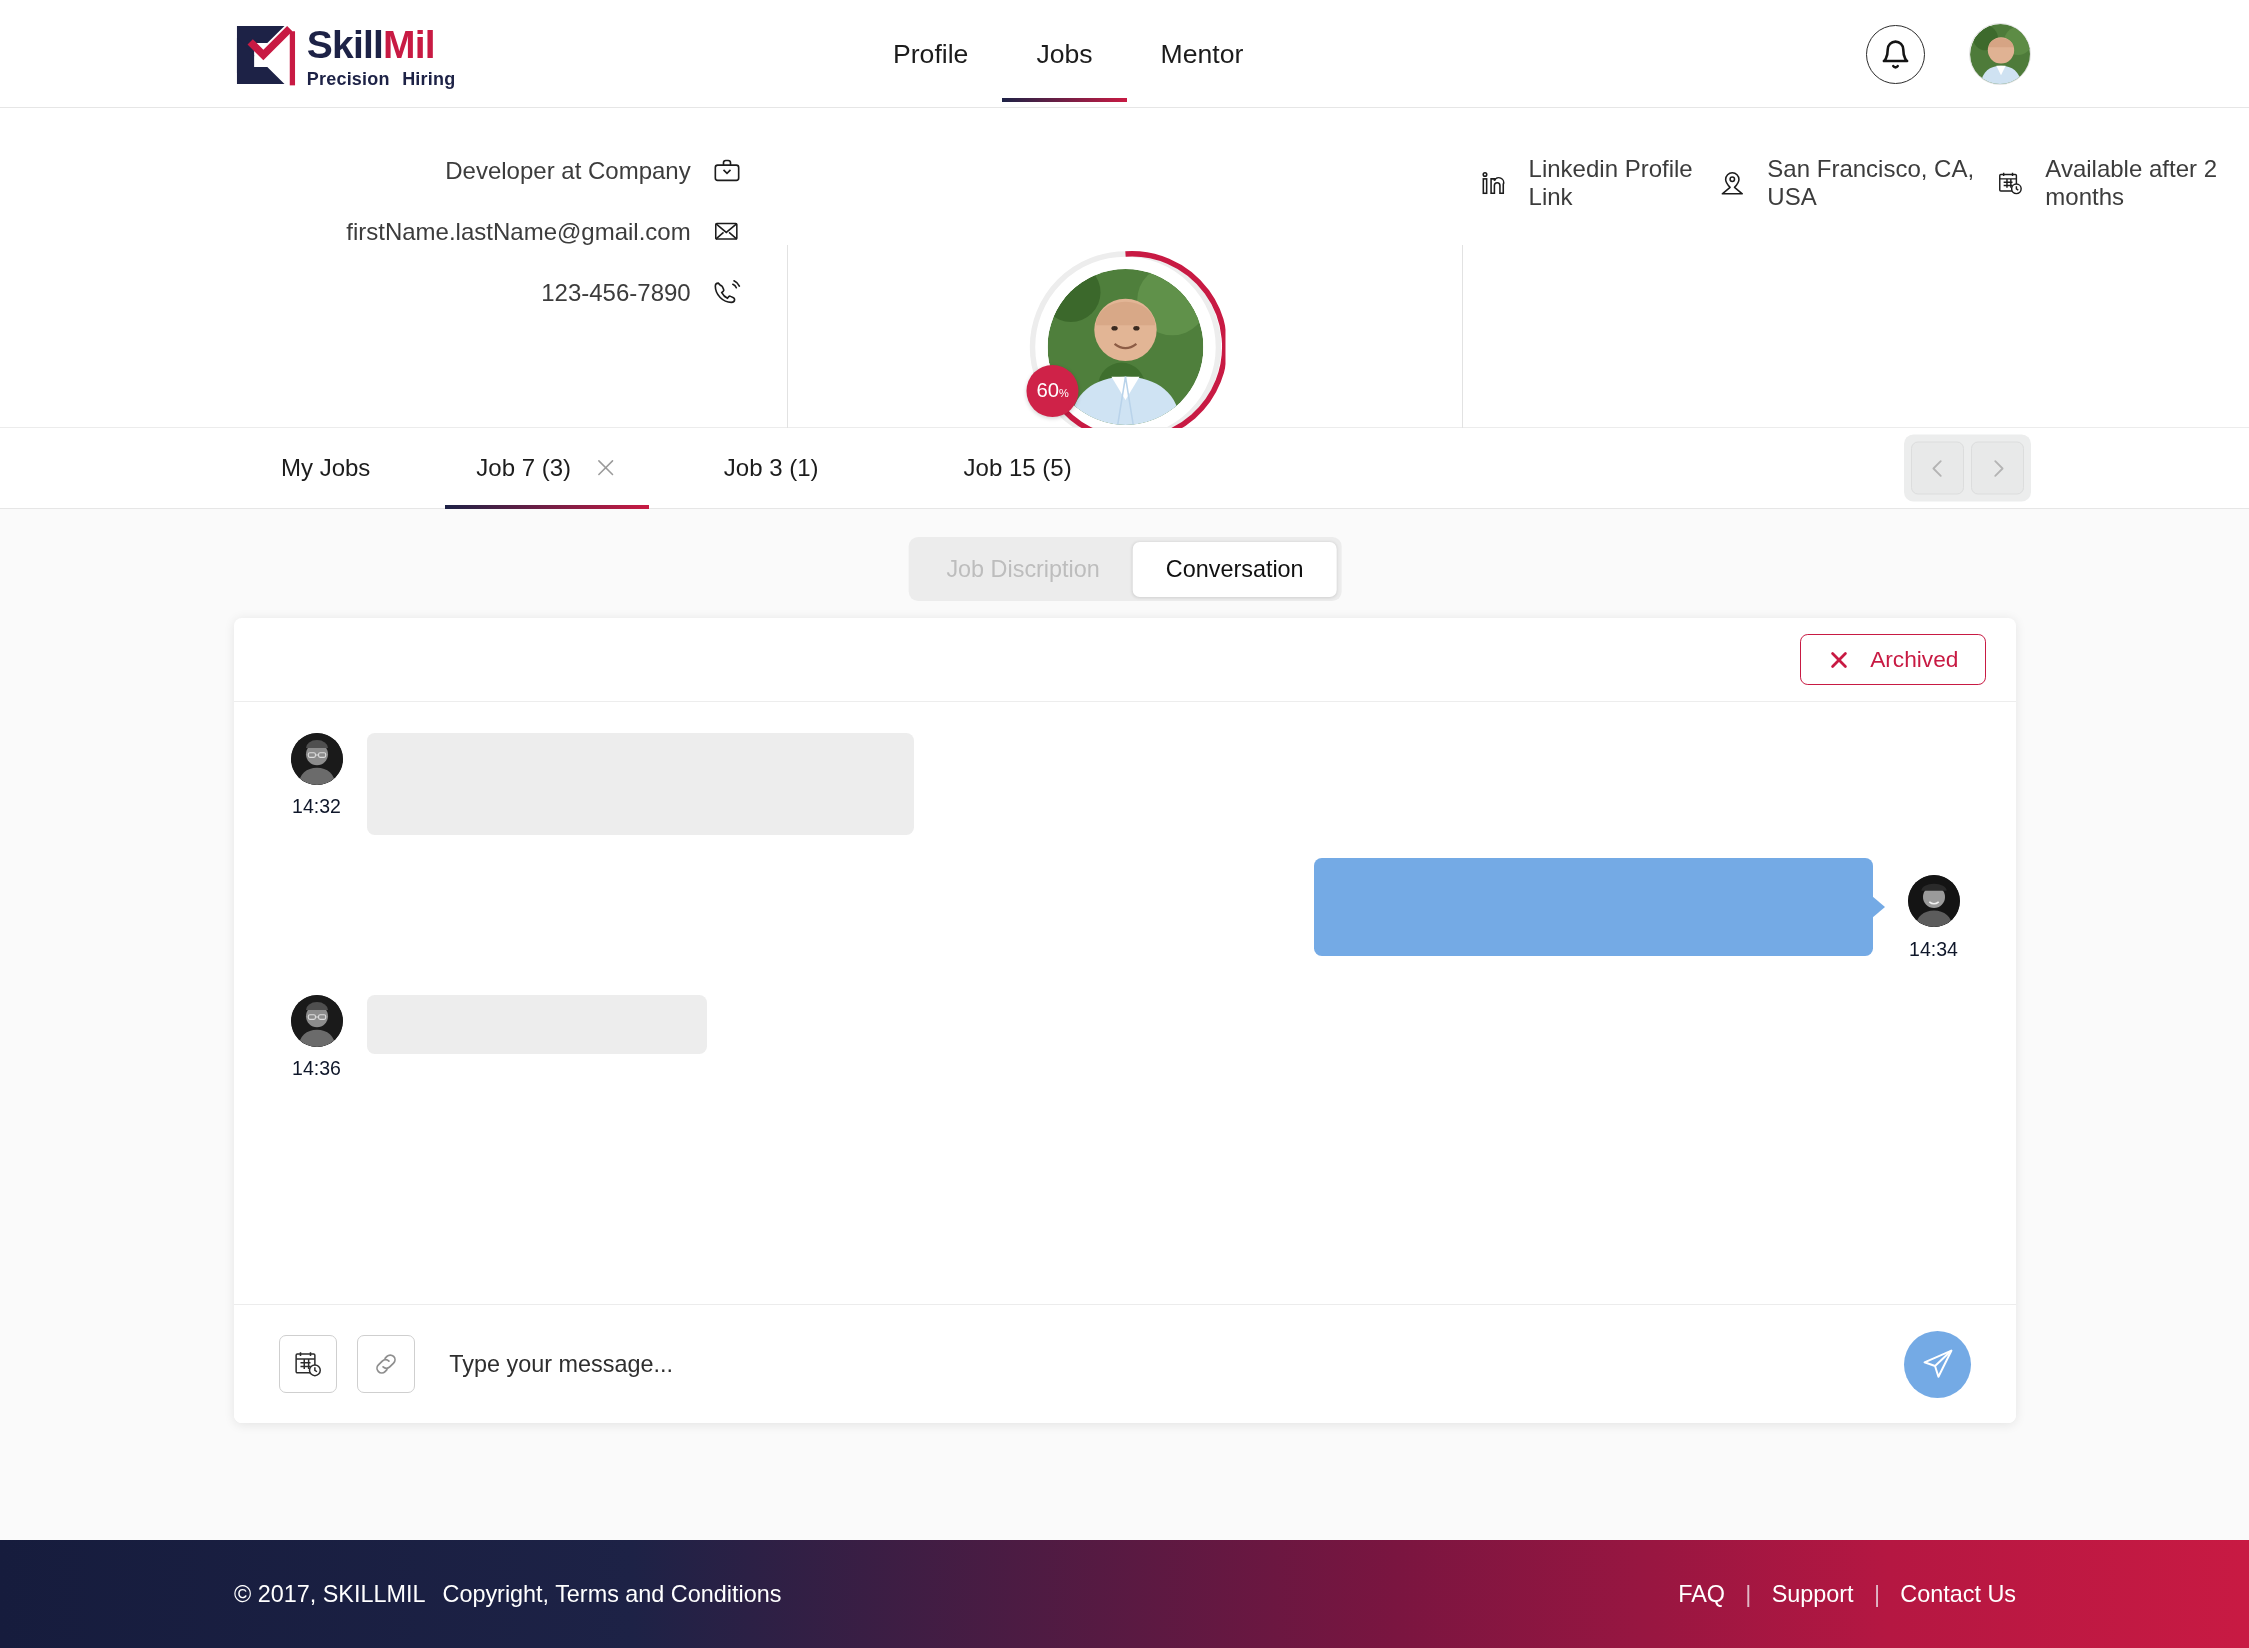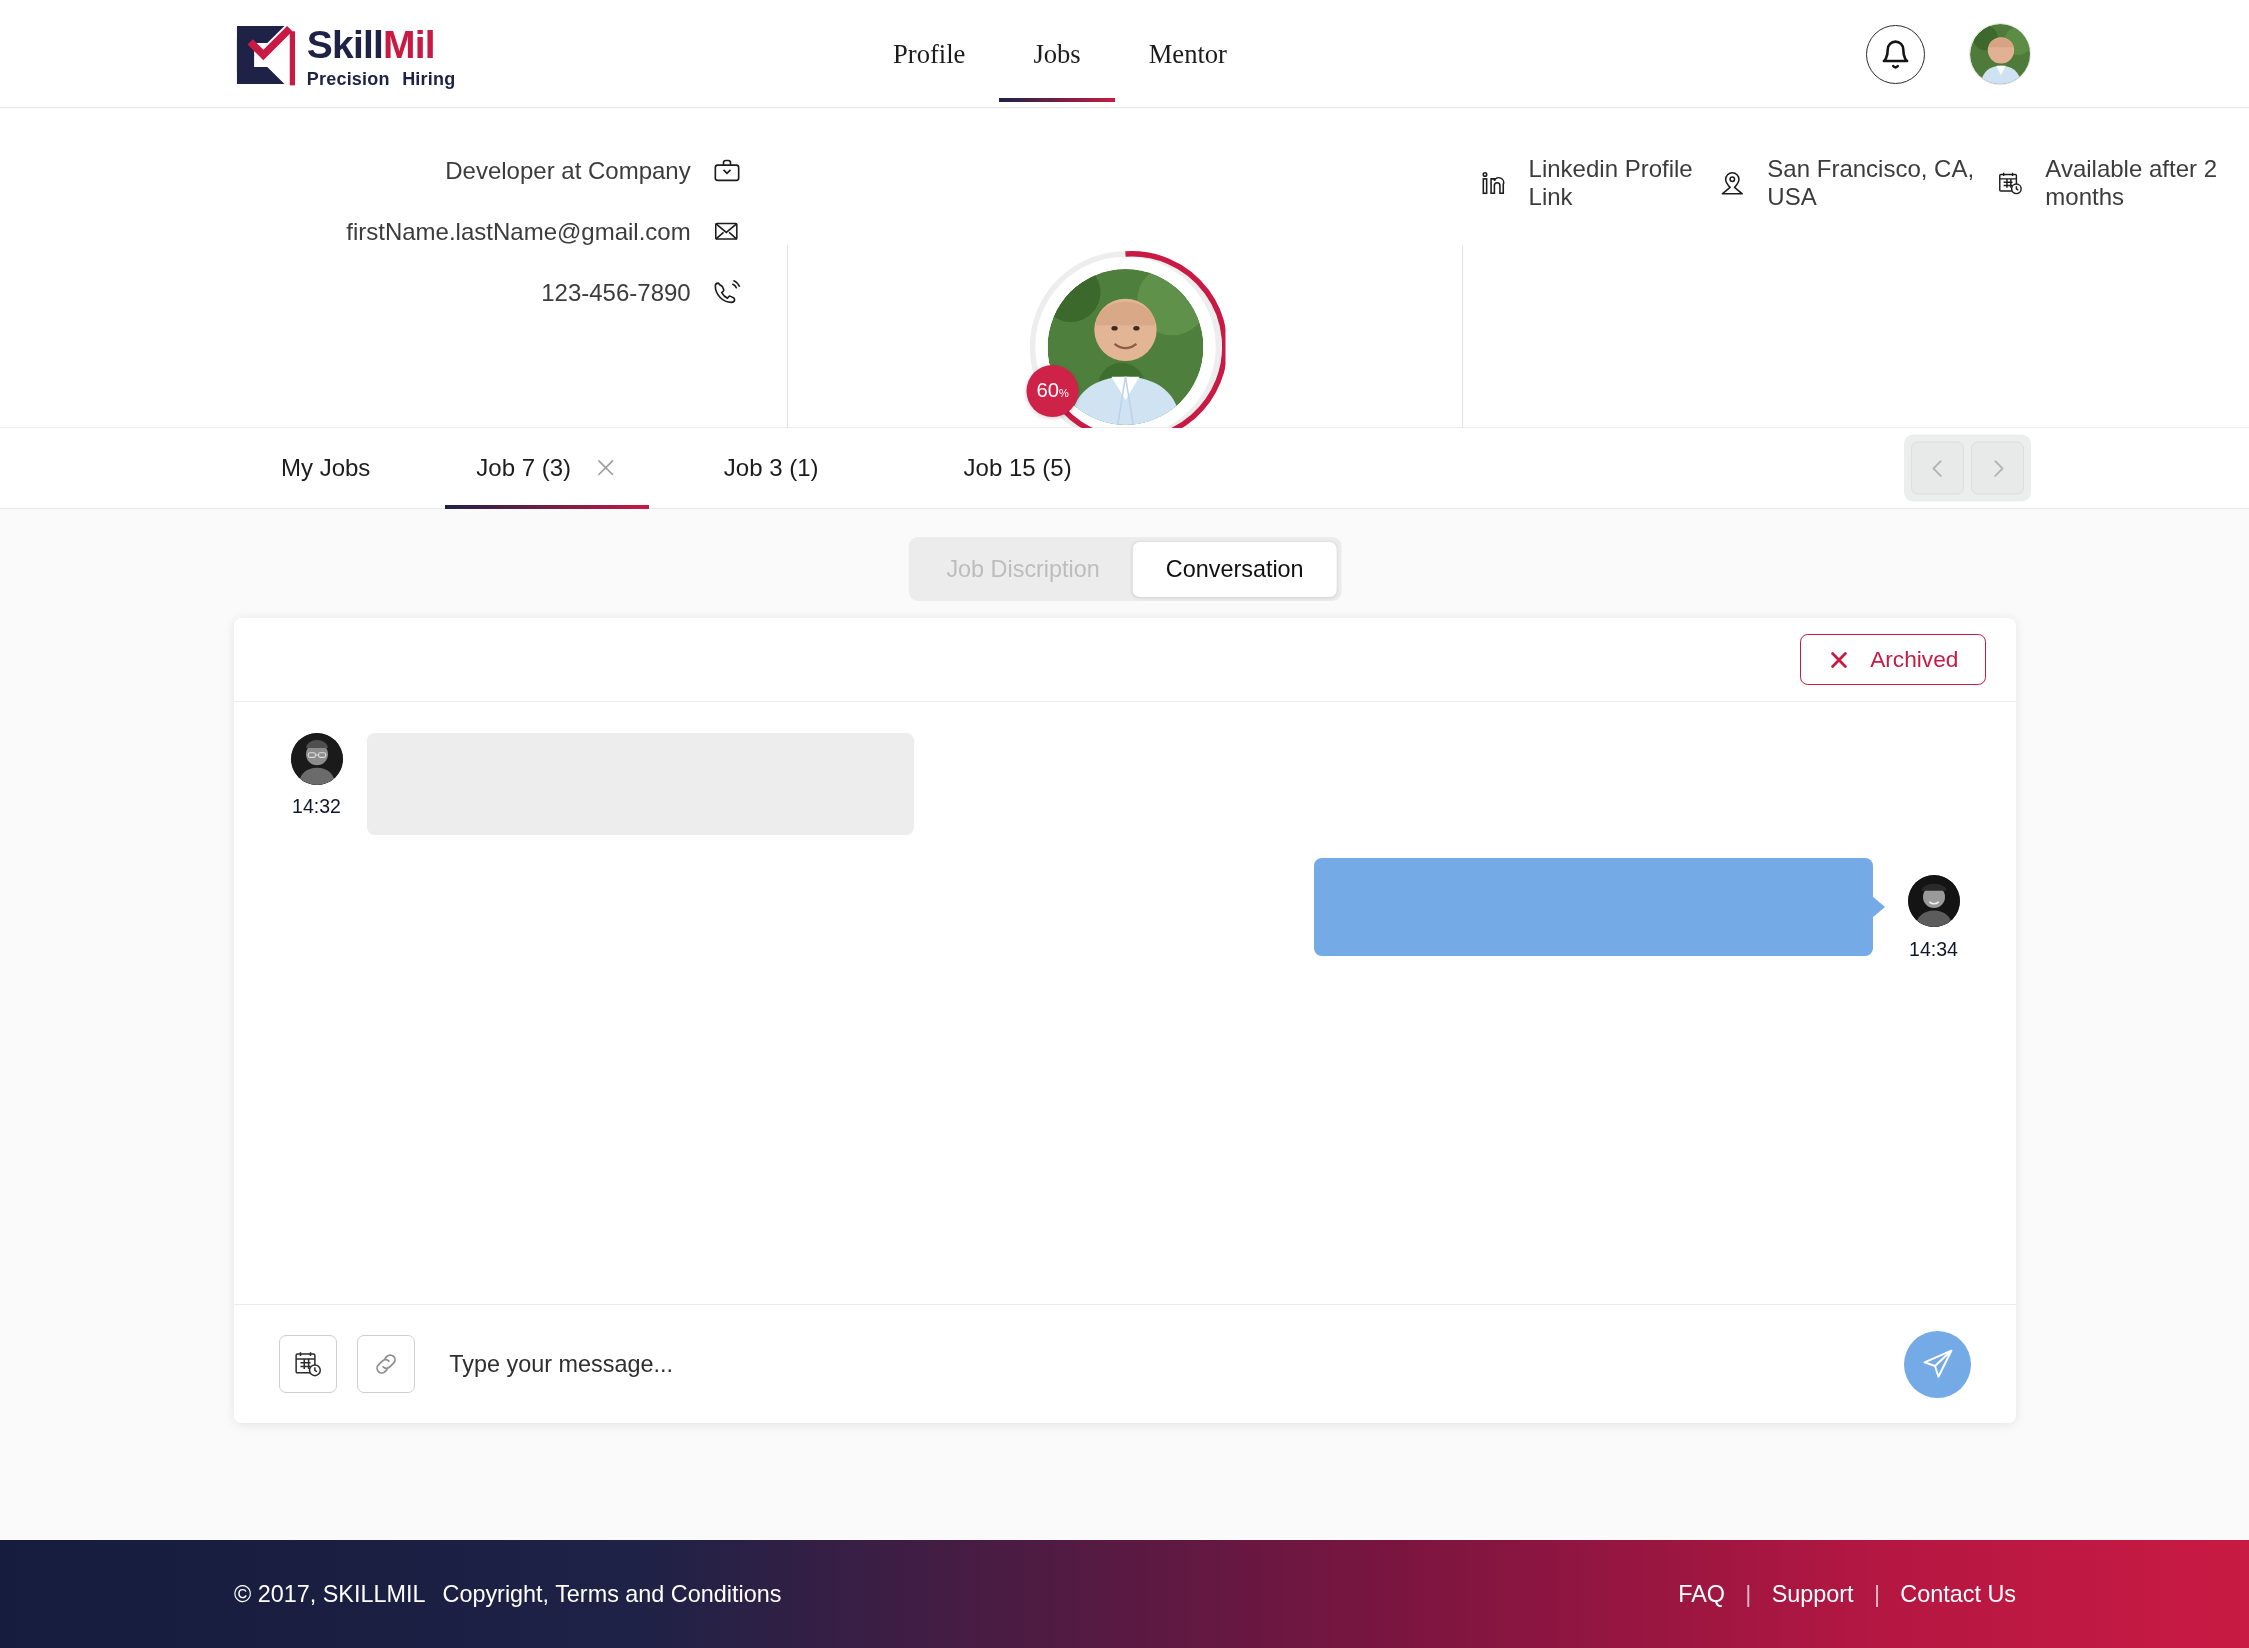--- a/index.html
+++ b/index.html
@@ -22,21 +22,21 @@
   .logo-text { display: flex; flex-direction: column; justify-content: center; padding-top: 3.1px; }
   .logo-top { font-size: 39px; font-weight: bold; letter-spacing: -0.8px; line-height: 1; }
   .logo-top .skill { color: #1d2246; }
   .logo-top .mil { color: #c81a43; }
   .logo-sub { font-size: 18px; font-weight: bold; color: #1d2246; margin-top: 4.7px; letter-spacing: 0.2px; }
   .logo-sub .sp { display: inline-block; width: 12.5px; }
 
   .mainnav { position: absolute; left: 859px; top: 0; height: 108px; display: flex; align-items: center; gap: 0; }
   .navitem {
     font-size: 26.6px; color: #1c1c1c; height: 96px; display: flex; align-items: center;
-    padding: 0 34px; position: relative; cursor: pointer; font-family: Liberation Serif, serif;
+    padding: 0 34px; position: relative; cursor: pointer;
   }
   .navitem.active::after {
     content: ""; position: absolute; left: 0; right: 0; bottom: 0; height: 3.9px;
     background: linear-gradient(90deg, #1d2246 0%, #c81a43 100%);
   }
   .head-right { position: absolute; right: 219px; top: 0; height: 108px; display: flex; align-items: center; gap: 44px; }
   .bell-btn {
     width: 59px; height: 59px; border-radius: 50%; border: 1.2px solid #2b2b2b;
     display: flex; align-items: center; justify-content: center; cursor: pointer; background: #fff;
   }
@@ -447,20 +447,44 @@
                   <path d="M17 20a16 9 0 0 1 32 0z" fill="#2a2a2a"></path>
                   <path d="M27 34q6 5 12 0" fill="none" stroke="#f0f0f0" stroke-width="2"></path>
                   <path d="M10 66c0-13 10-21 23-21s23 8 23 21z" fill="#5c5c5c"></path>
                 </g>
               </svg>
             </div>
             <div class="msg-time">14:34</div>
           </div>
         </div>
 
+        <div class="msg in" style="margin-top:34px;">
+          <div class="msg-side">
+            <div class="msg-avatar">
+              <svg viewBox="0 0 66 66" width="52" height="52">
+                <defs>
+                    <clipPath id="m3">
+                      <circle cx="33" cy="33" r="33"></circle>
+                    </clipPath>
+                  </defs>
+                <g clip-path="url(#m3)">
+                  <rect width="66" height="66" fill="#1a1a1a"></rect>
+                  <circle cx="33" cy="27" r="14" fill="#8c8c8c"></circle>
+                  <path d="M19 19a14 10 0 0 1 28 0z" fill="#4f4f4f"></path>
+                  <rect x="22" y="25" width="9" height="6" rx="2" fill="none" stroke="#ddd" stroke-width="1.4"></rect>
+                  <rect x="35" y="25" width="9" height="6" rx="2" fill="none" stroke="#ddd" stroke-width="1.4"></rect>
+                  <path d="M31 28h4" stroke="#ddd" stroke-width="1.4"></path>
+                  <path d="M10 66c0-14 10-22 23-22s23 8 23 22z" fill="#6b6b6b"></path>
+                </g>
+              </svg>
+            </div>
+            <div class="msg-time">14:36</div>
+          </div>
+          <div class="bubble gray b3"></div>
+        </div>
 
 
       </div>
 
       <div class="composer">
         <div class="icon-btn">
           <svg width="30" height="30" viewBox="0 0 24 24" fill="none" stroke="#2b2b2b" stroke-width="1.2">
             <rect x="2.5" y="4" width="15" height="15" rx="1"></rect>
             <path d="M2.5 8h15M6 2.5v3M14 2.5v3M6 11h8M6 14h8M9 8v8M12.5 8v8"></path>
             <circle cx="17.5" cy="17" r="4.3" fill="#fff"></circle>

